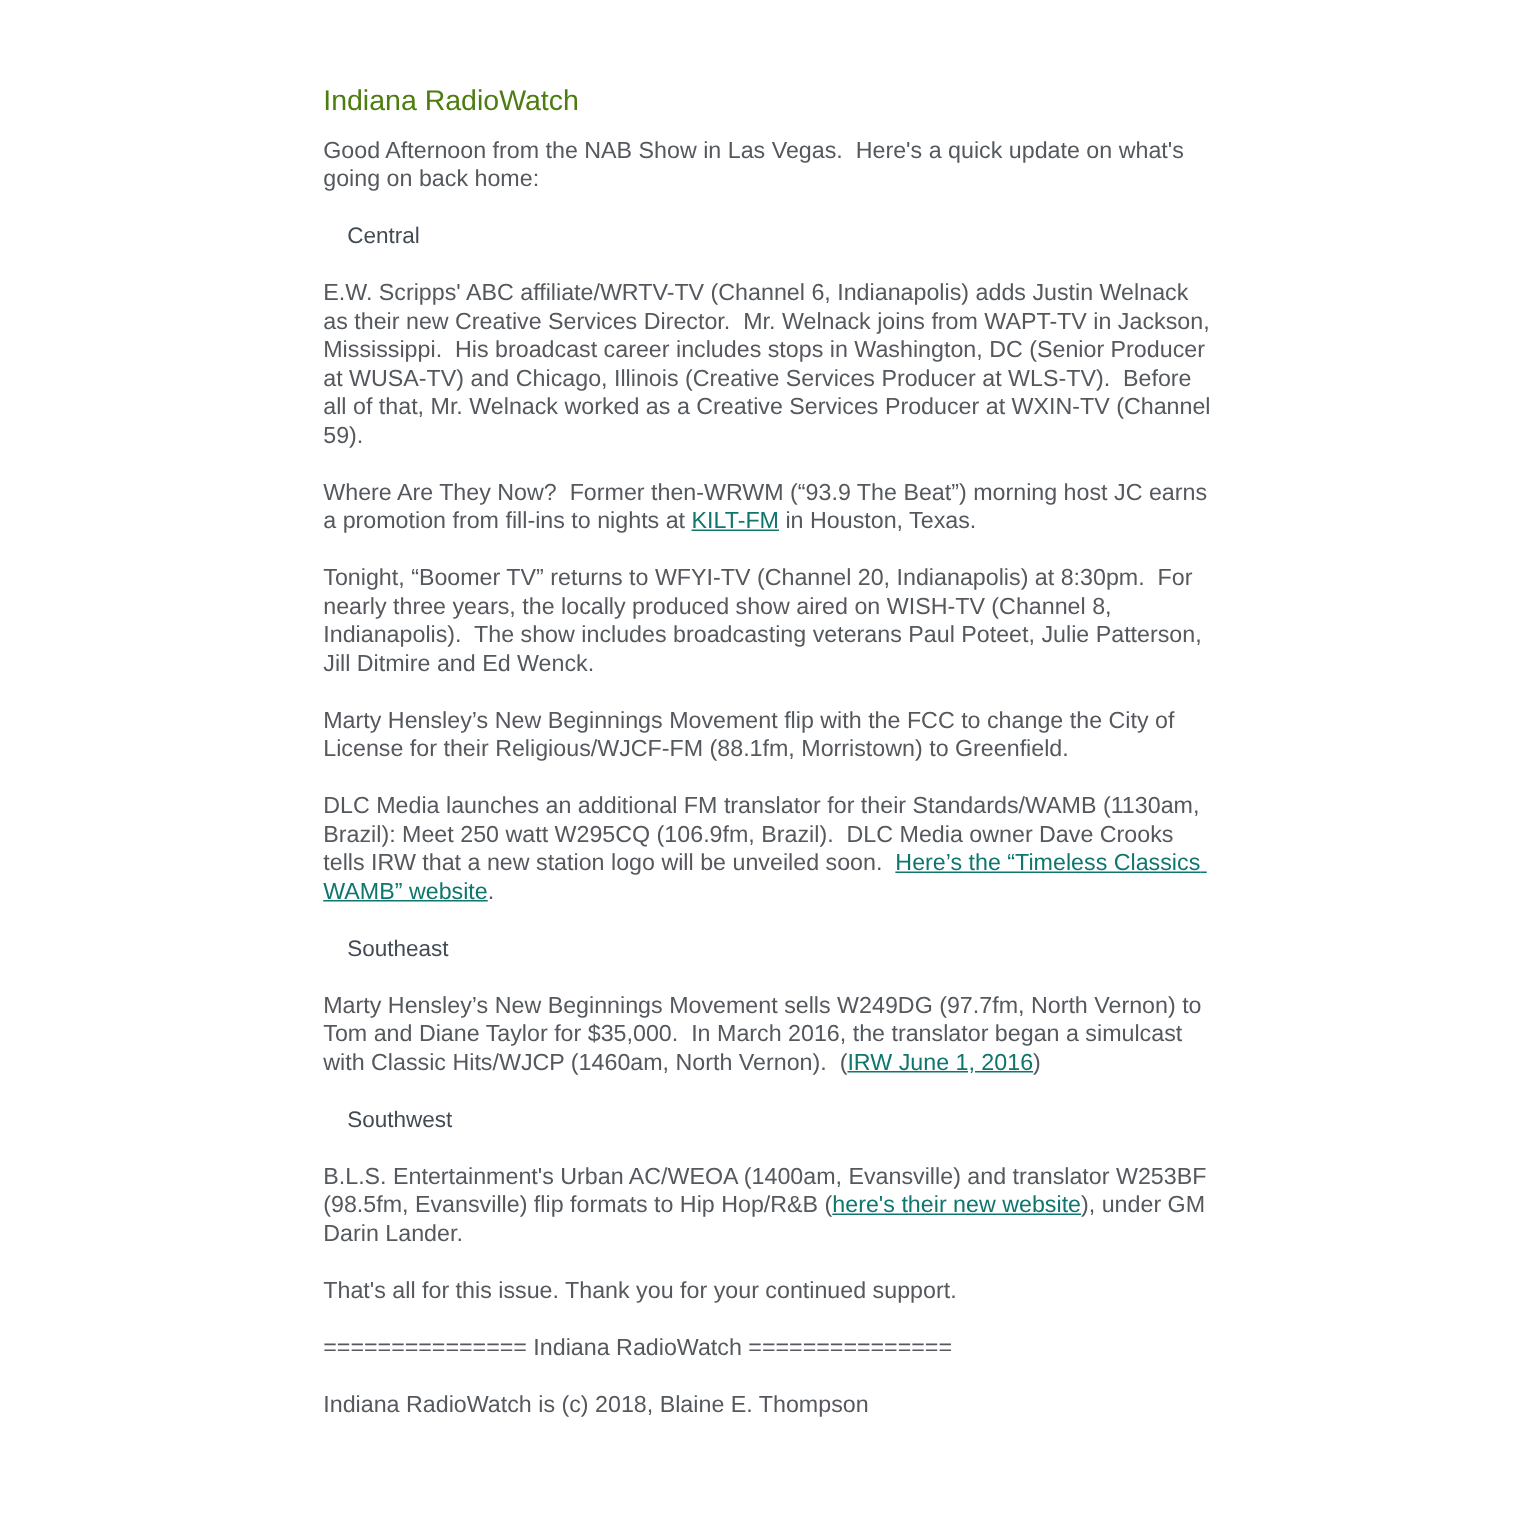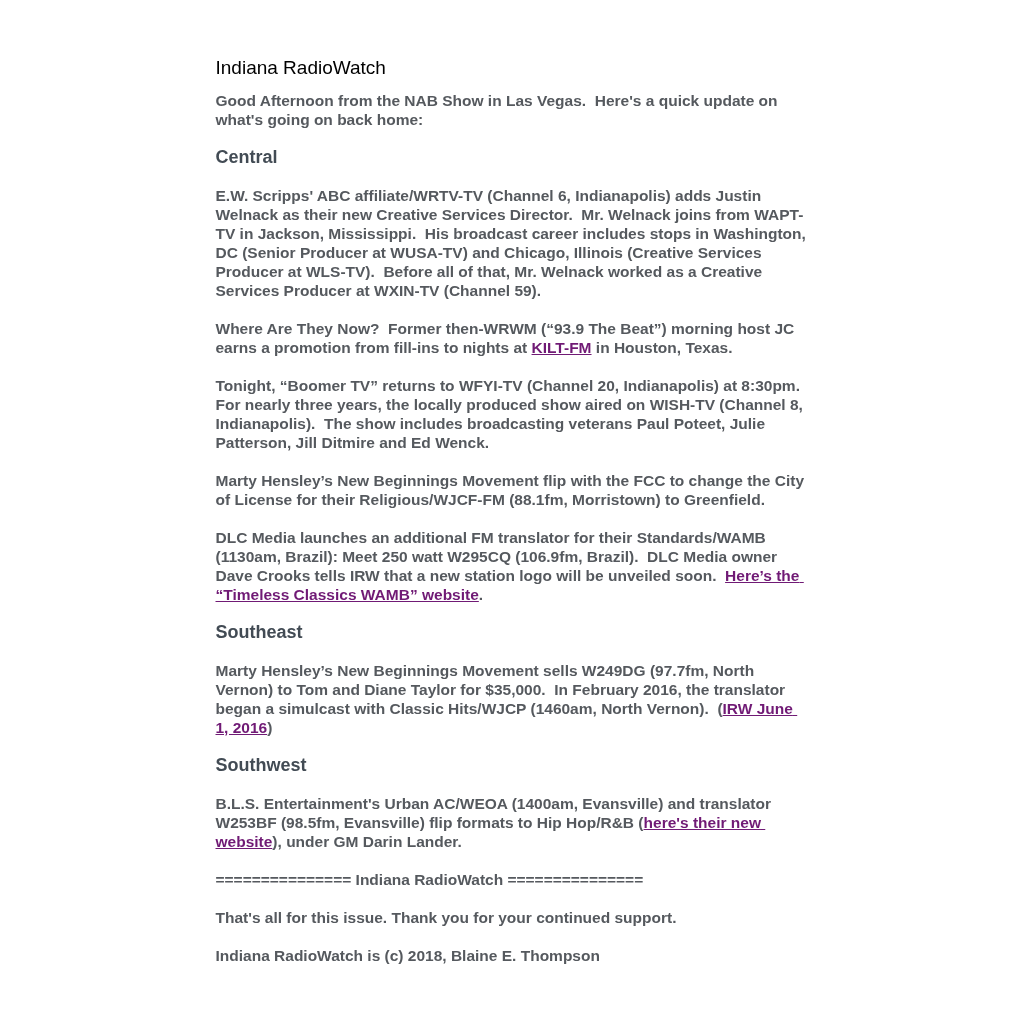--- a/index.html
+++ b/index.html
@@ -17,37 +17,36 @@
     width: 593px;
     margin: 0 auto;
     padding-top: 55px;
     color: #55595e;
     font-size: 15.5px;
     line-height: 19px;
   }
   .masthead {
     font-size: 19px;
     line-height: 25px;
-    color: #000000;
+    color: #4d7c0f;
     margin: 0 0 11px 0;
   }
   .content p {
     margin: 0 0 19px 0;
     white-space: pre-wrap;
-    font-weight: bold;
   }
   .content h3 {
-    font-size: 18px;
+    font-size: 15px;
     line-height: 19px;
-    font-weight: bold;
+    font-weight: normal;
     color: #424b54;
-    margin: 0 0 19px 0;
+    margin: 0 0 19px 16px;
   }
   a.lnk {
-    color: #701a75;
+    color: #0f766e;
     text-decoration: underline;
     cursor: pointer;
   }
 </style>
 </head>
 <body>
 
 <div class="content">
 
   <div class="masthead">
@@ -64,25 +63,25 @@
 
   <p>Tonight, “Boomer TV” returns to WFYI-TV (Channel 20, Indianapolis) at 8:30pm.  For nearly three years, the locally produced show aired on WISH-TV (Channel 8, Indianapolis).  The show includes broadcasting veterans Paul Poteet, Julie Patterson, Jill Ditmire and Ed Wenck.</p>
 
   <p>Marty Hensley’s New Beginnings Movement flip with the FCC to change the City of License for their Religious/WJCF-FM (88.1fm, Morristown) to Greenfield.</p>
 
 
   <p><span>DLC Media launches an additional FM translator for their Standards/WAMB (1130am, Brazil): Meet 250 watt W295CQ (106.9fm, Brazil).  DLC Media owner Dave Crooks tells IRW that a new station logo will be unveiled soon.  </span><a class="lnk" href="#">Here’s the “Timeless Classics WAMB” website</a><span>.</span></p>
 
   <h3>Southeast</h3>
 
-  <p><span>Marty Hensley’s New Beginnings Movement sells W249DG (97.7fm, North Vernon) to Tom and Diane Taylor for $35,000.  In February 2016, the translator began a simulcast with Classic Hits/WJCP (1460am, North Vernon).  (</span><a class="lnk" href="#">IRW June 1, 2016</a><span>)</span></p>
+  <p><span>Marty Hensley’s New Beginnings Movement sells W249DG (97.7fm, North Vernon) to Tom and Diane Taylor for $35,000.  In March 2016, the translator began a simulcast with Classic Hits/WJCP (1460am, North Vernon).  (</span><a class="lnk" href="#">IRW June 1, 2016</a><span>)</span></p>
 
   <h3>Southwest</h3>
 
   <p><span>B.L.S. Entertainment's Urban AC/WEOA (1400am, Evansville) and translator W253BF (98.5fm, Evansville) flip formats to Hip Hop/R&amp;B (</span><a class="lnk" href="#">here's their new website</a><span>), under GM Darin Lander.</span></p>
 
+  <p>That's all for this issue. Thank you for your continued support.</p>
+
   <p>=============== Indiana RadioWatch ===============</p>
-
-  <p>That's all for this issue. Thank you for your continued support.</p>
 
   <p>Indiana RadioWatch is (c) 2018, Blaine E. Thompson</p>
 
 </div>
 
 </body></html>

